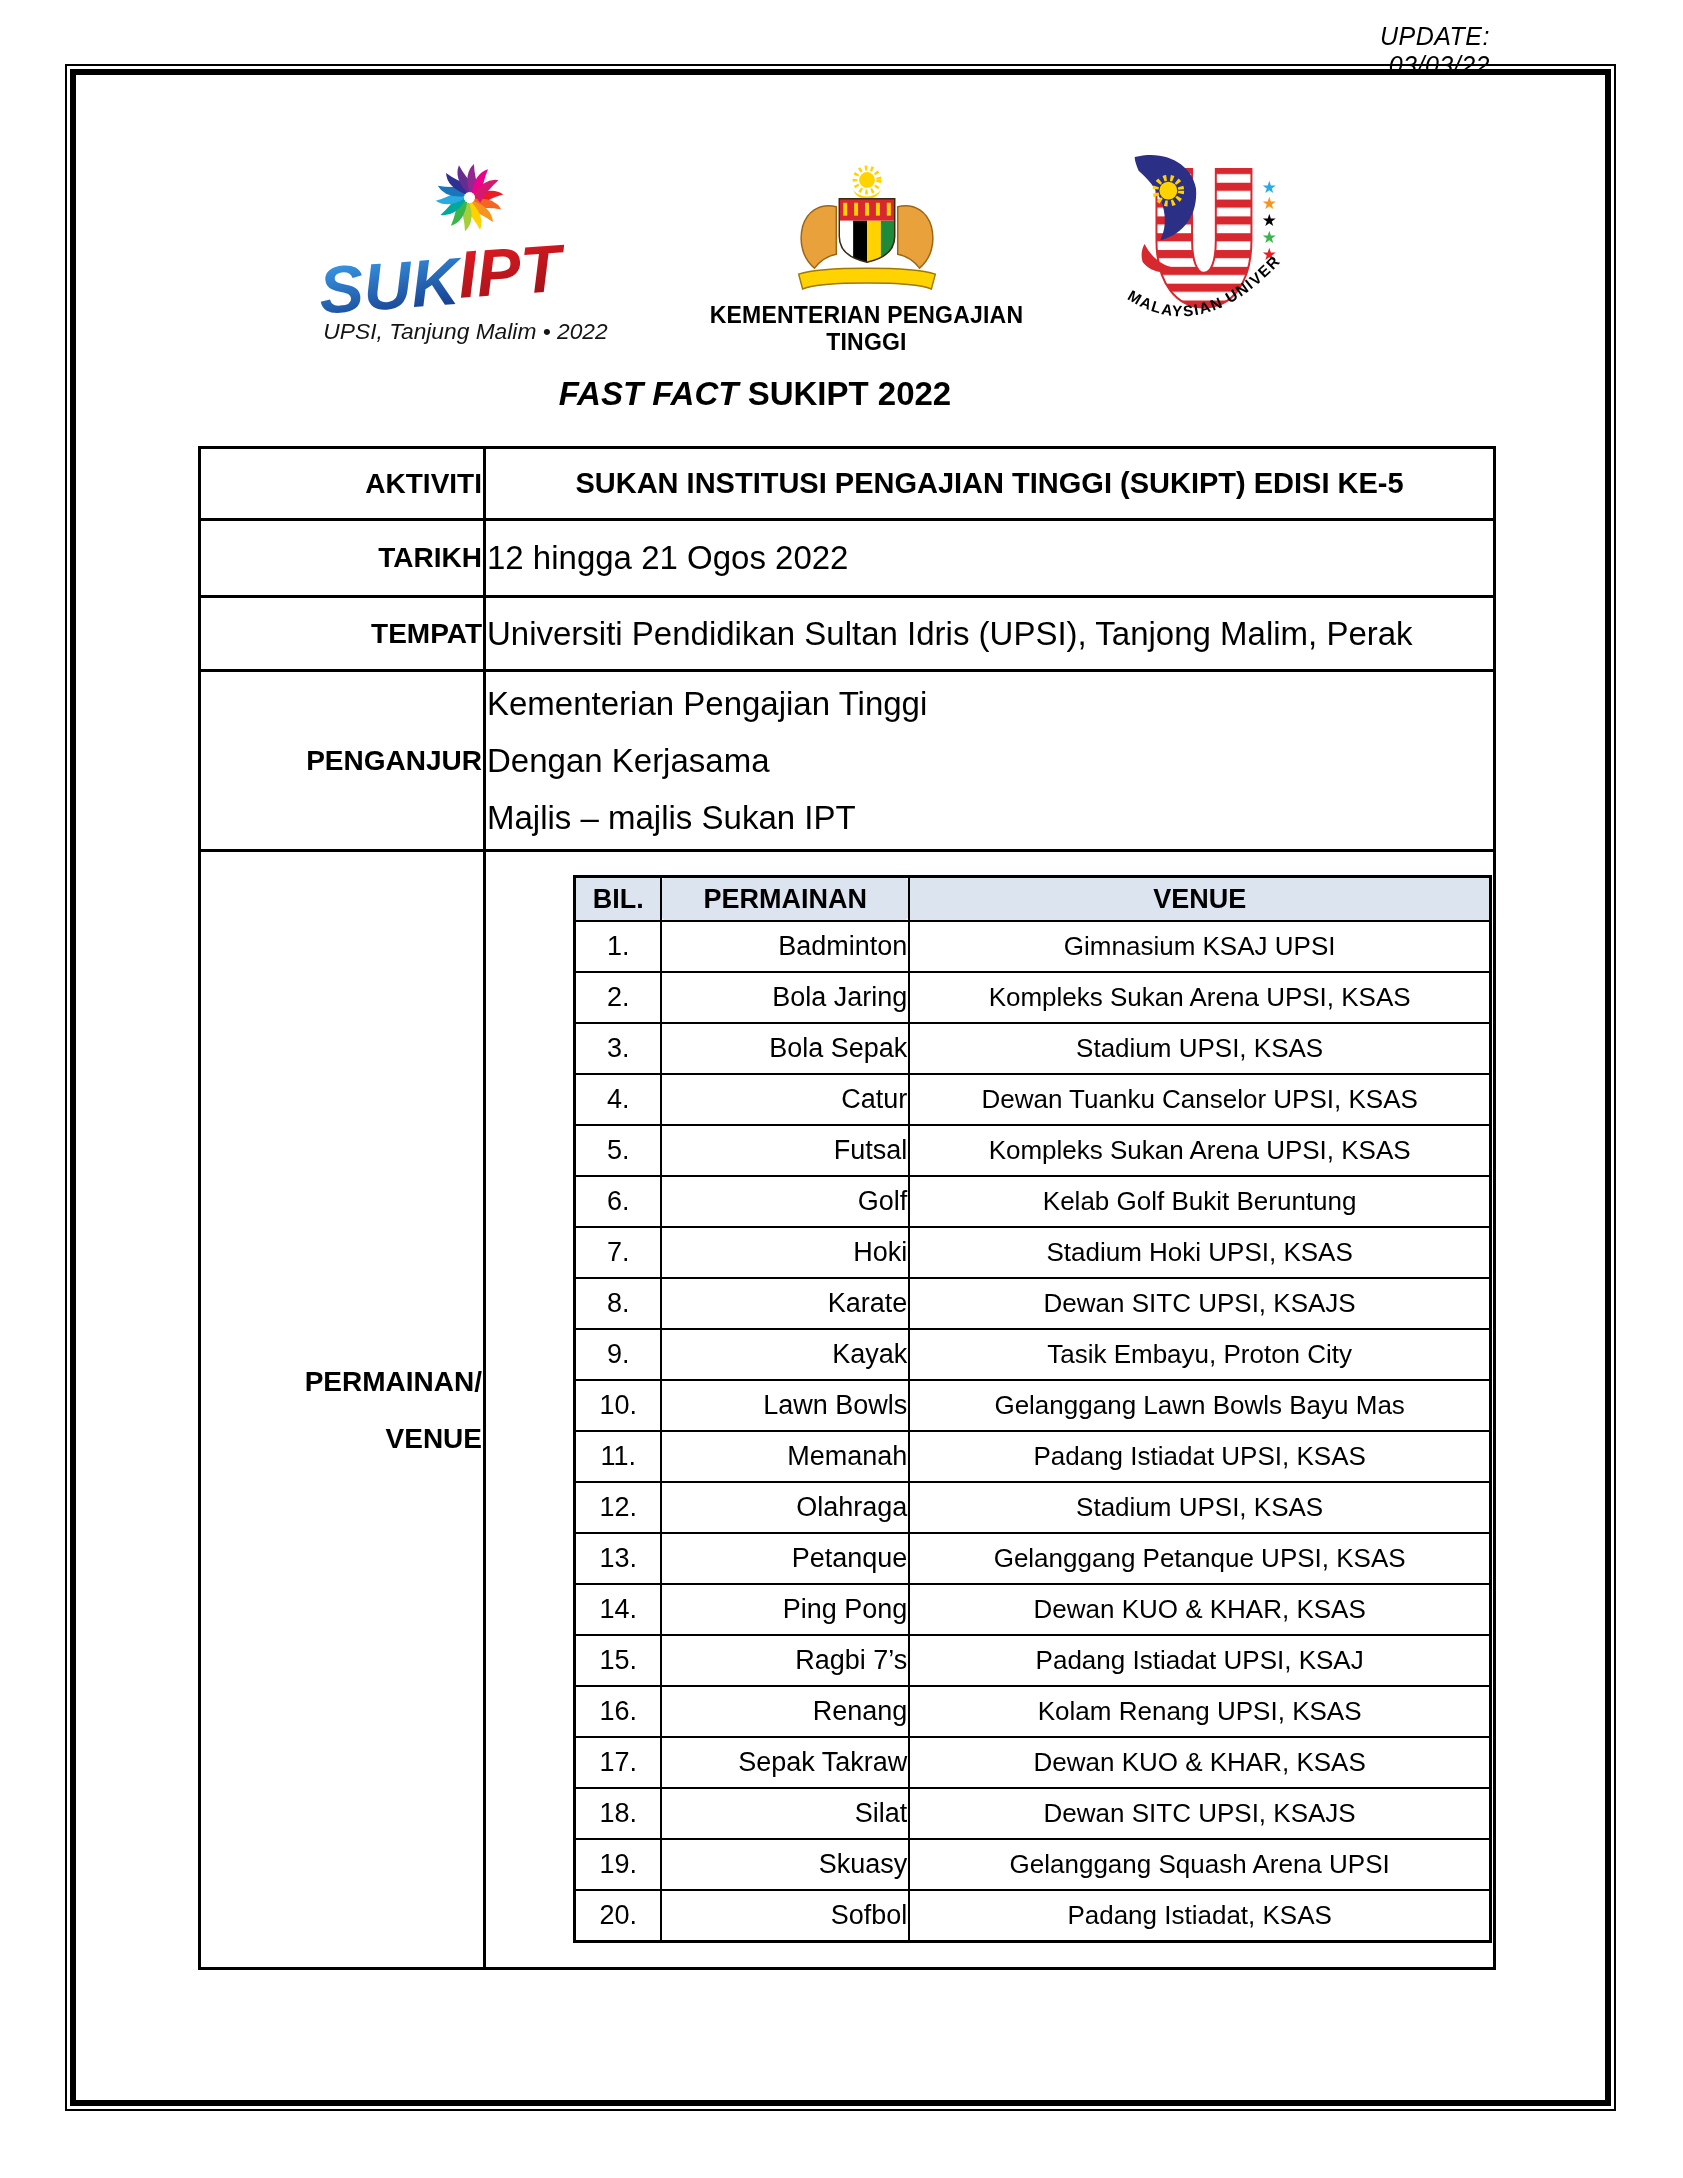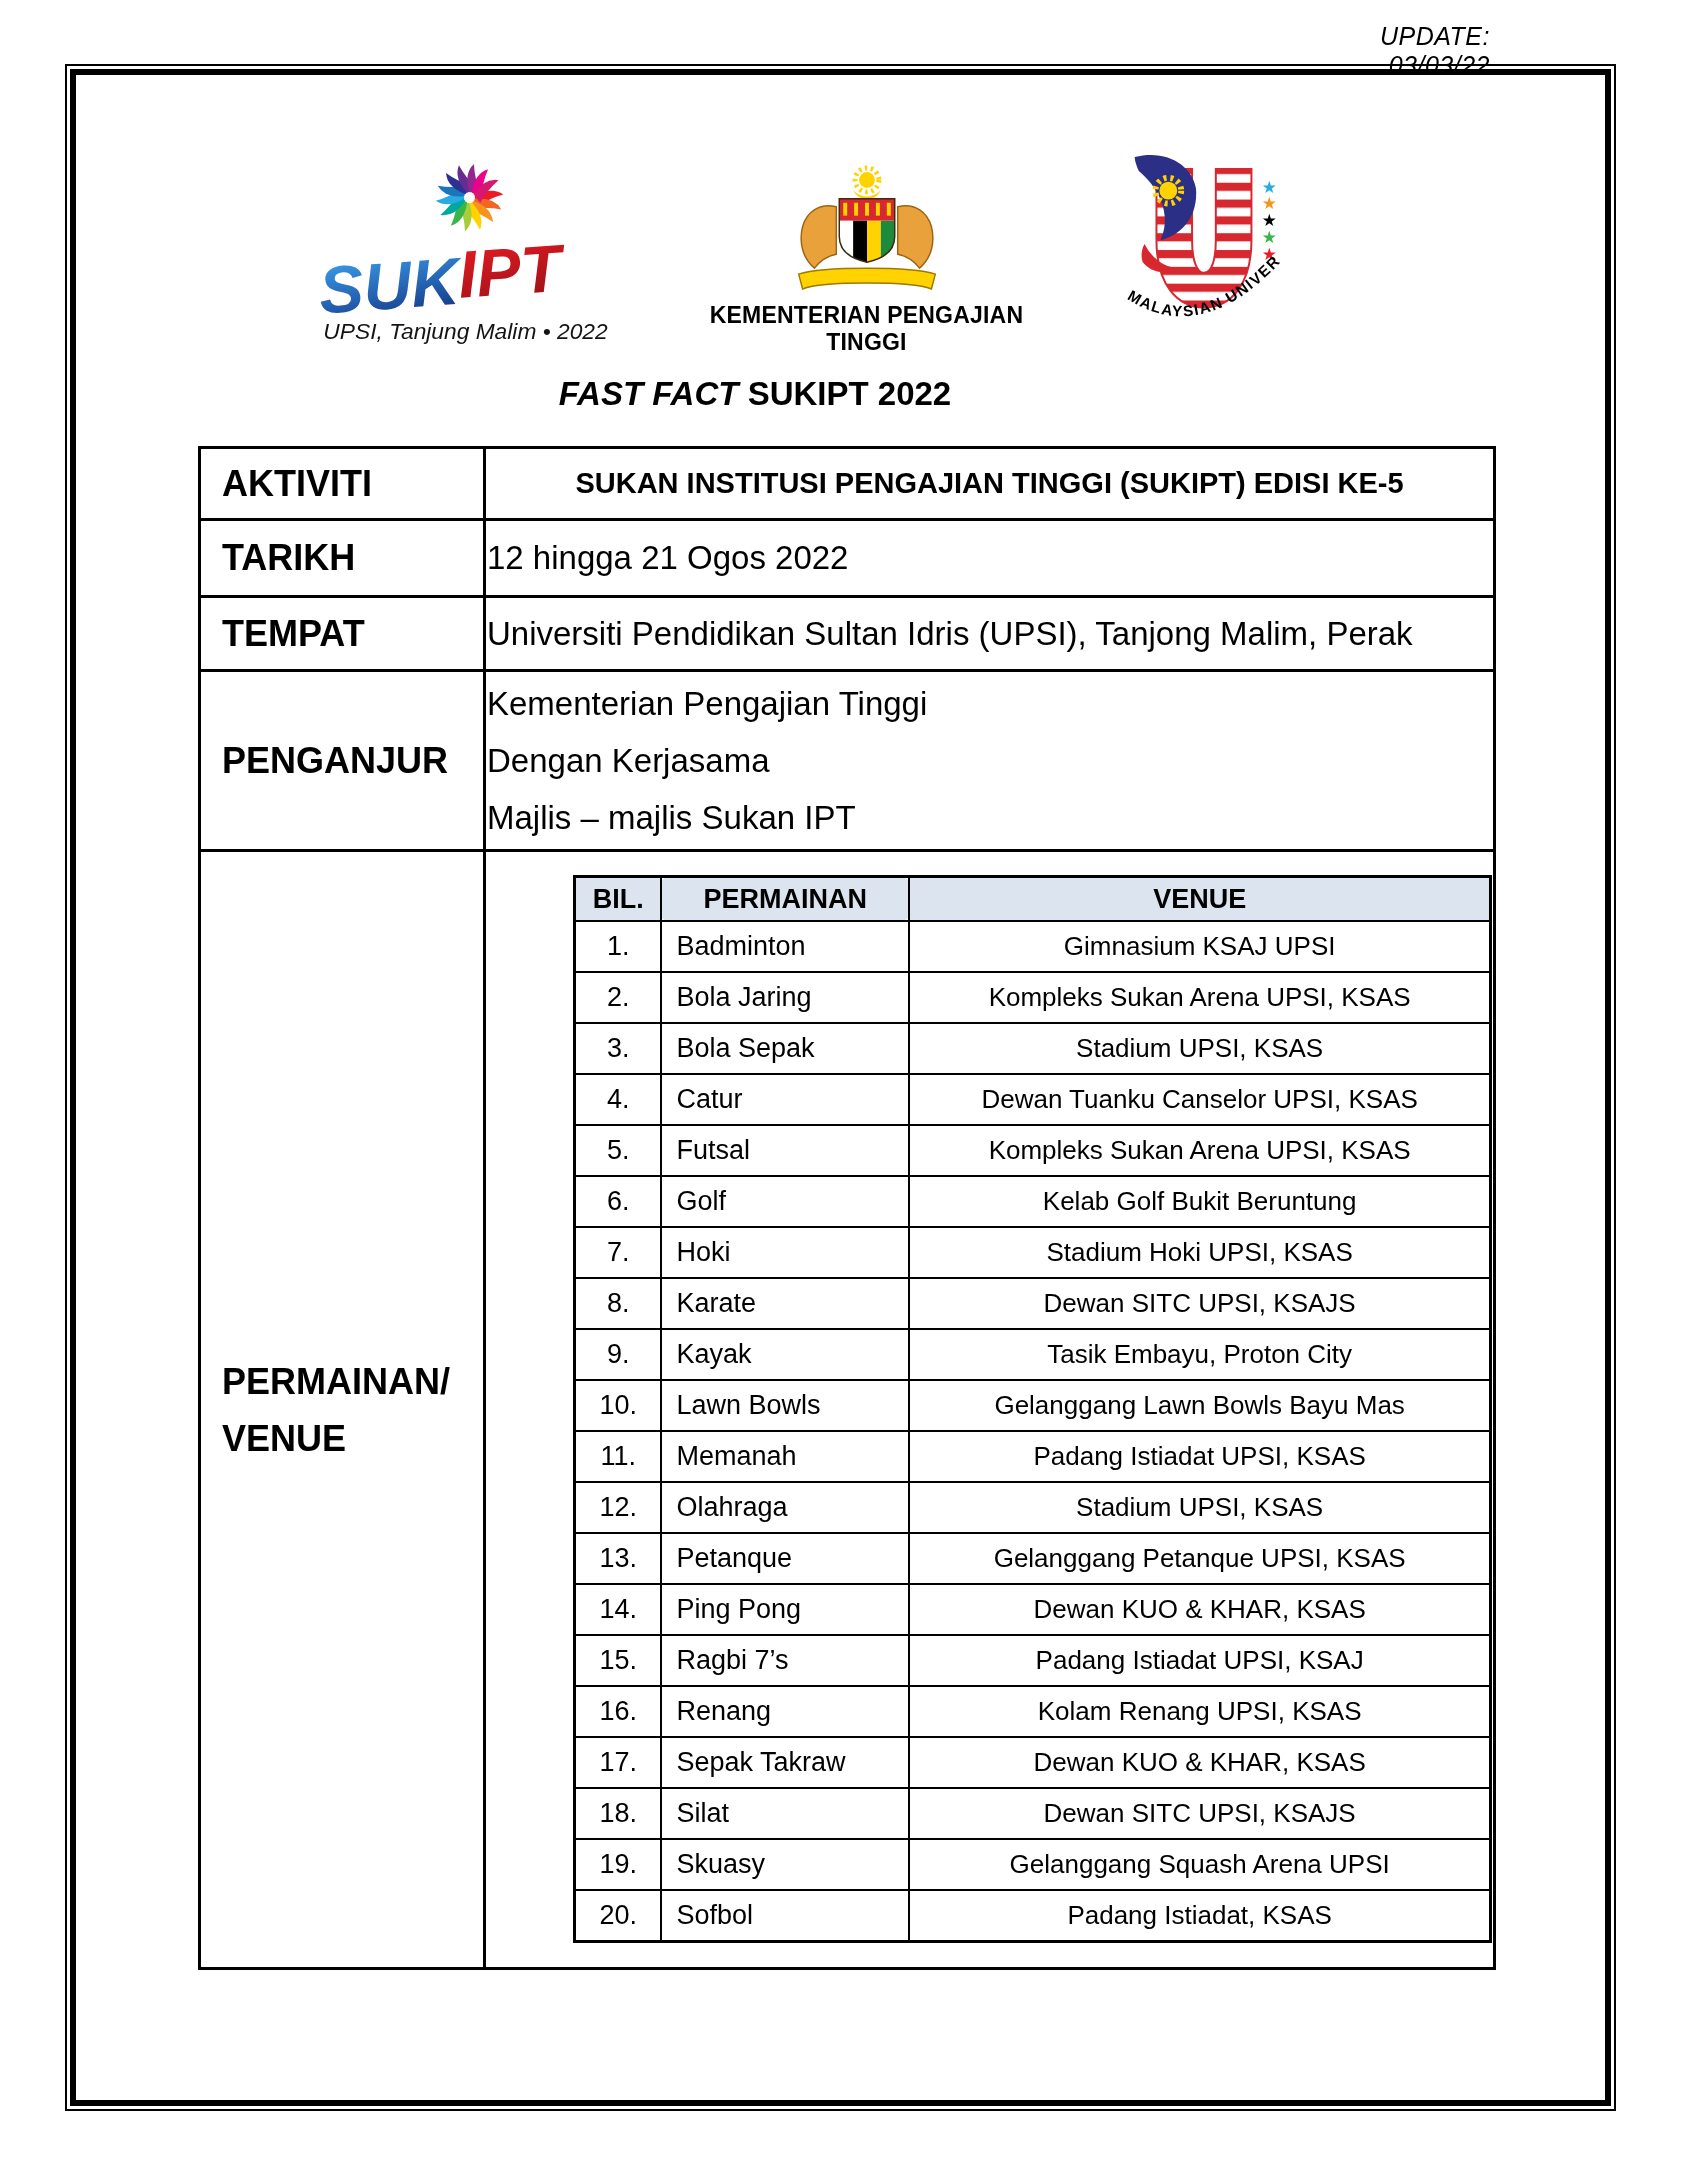--- a/index.html
+++ b/index.html
@@ -41,21 +41,21 @@
     text-align:center; font-size:33px; font-weight:bold;
   }
   .page-title .it { font-style:italic; }
   
   .main-table {
     position:absolute; left:198px; top:446px;
     border-collapse:collapse; table-layout:fixed;
   }
   .main-table > tbody > tr > td { border:3px solid #000; vertical-align:middle; }
   .main-table .lbl {
-    font-weight:bold; font-size:36px; padding-left:21px; text-align:left;
+    font-weight:bold; font-size:28px; padding-left:21px; text-align:right;
   }
   .main-table .val { text-align:left; font-size:33px; }
   .main-table .val-bold { text-align:center; font-size:29px; font-weight:bold; }
   .r-aktiviti  { height:72px; }
   .r-tarikh    { height:77px; }
   .r-tempat    { height:74px; }
   .r-penganjur { height:180px; }
   .r-permainan { height:1118px; }
   .penganjur-line { line-height:57px; }
   .multi-label div { line-height:57px; }
@@ -64,21 +64,21 @@
   .venue-table {
     border-collapse:collapse; table-layout:fixed;
     margin:22px 0 0 48px; border:3px solid #000;
   }
   .venue-table th, .venue-table td { border:2px solid #000; }
   .venue-table th {
     height:40px; font-size:27px; font-weight:bold; text-align:center;
   }
   .venue-table td { height:47px; font-size:27px; }
   .venue-table td.c-bil  { text-align:center; }
-  .venue-table td.c-game { text-align:left; padding-left:14px; }
+  .venue-table td.c-game { text-align:right; padding-left:14px; }
   .venue-table td.c-venue{ text-align:center; font-size:26px; }
 </style>
 </head>
 <body>
 
 <div class="update-note">UPDATE: 03/03/22</div>
 
 <div class="frame">
   <div class="frame-inner"></div>
 </div>

